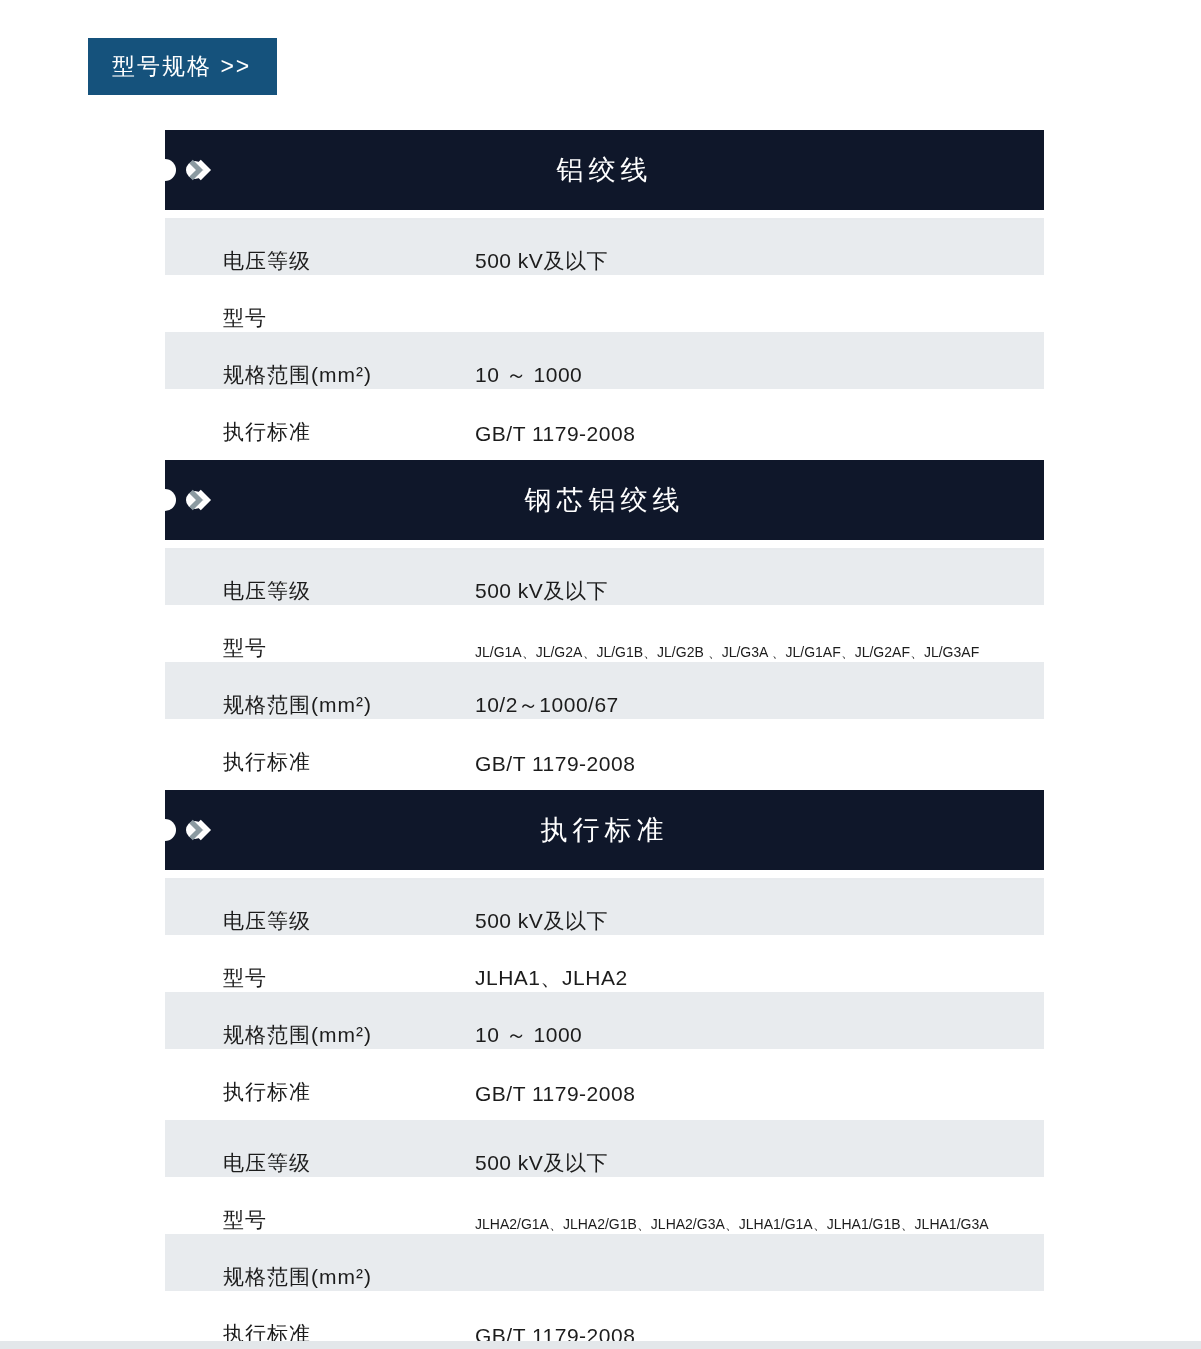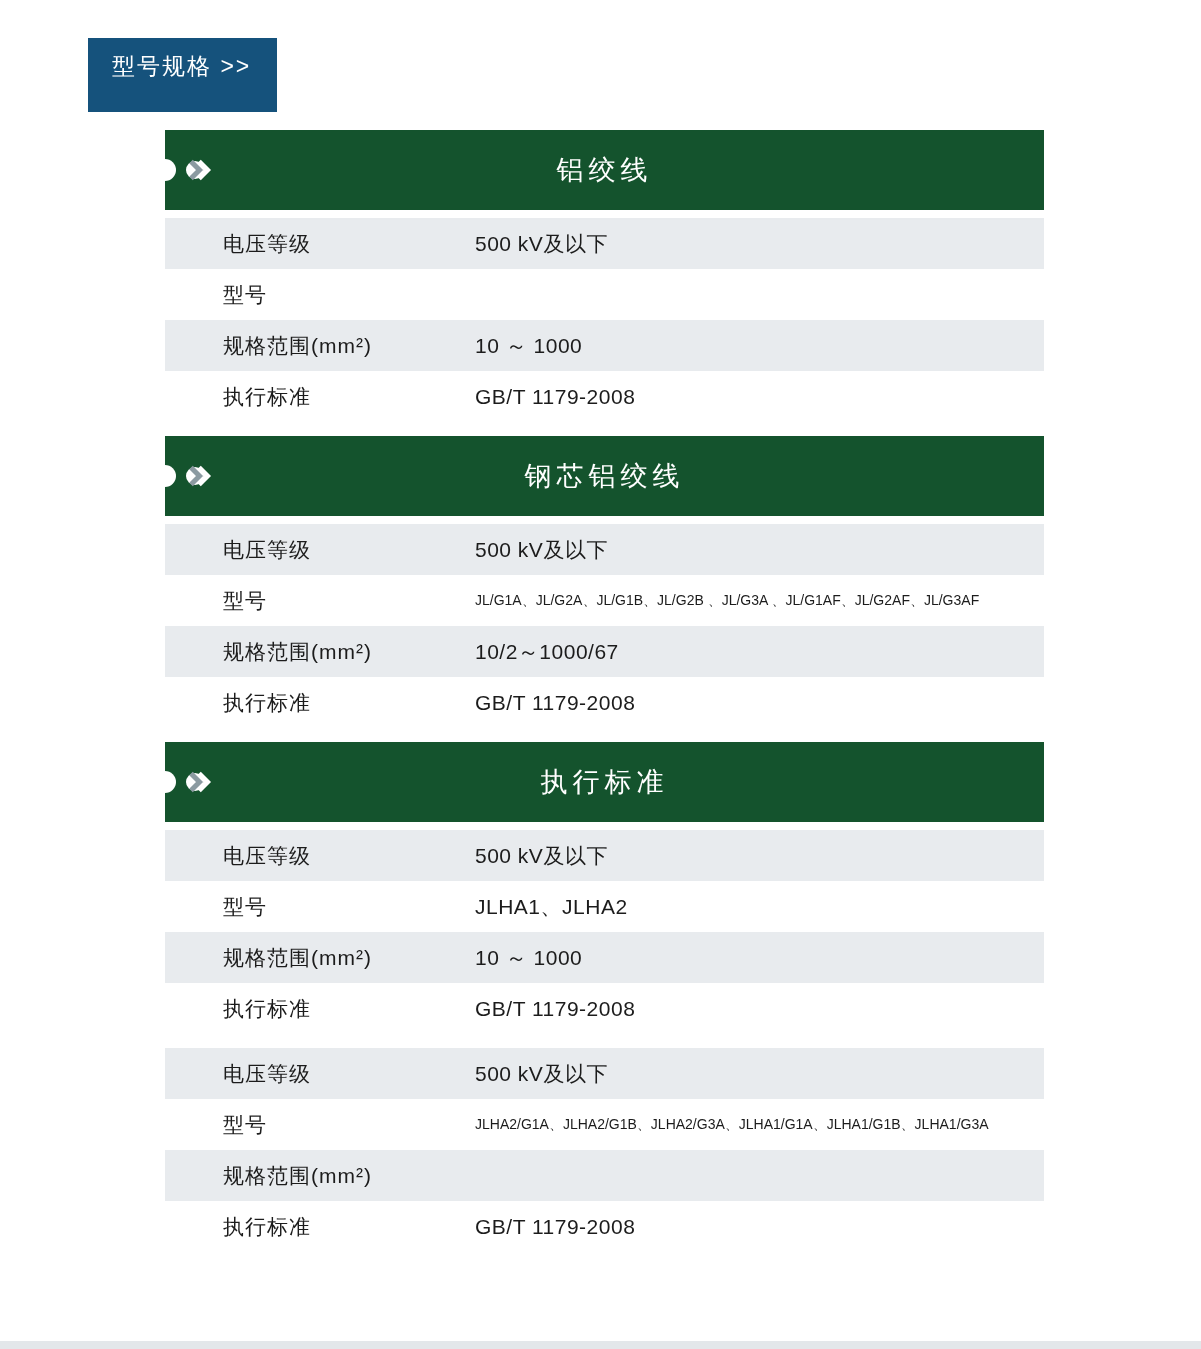--- a/index.html
+++ b/index.html
@@ -15,37 +15,37 @@
 
   
   .badge {
     position: absolute;
     left: 88px;
     top: 38px;
     background: #15527c;
     color: #ffffff;
     font-size: 23px;
     letter-spacing: 2px;
-    padding: 13px 26px 30px 24px;
+    padding: 13px 26px 13px 24px;
   }
 
   
   .spec-table {
     position: absolute;
     left: 165px;
     top: 130px;
     width: 879px;
   }
 
   .section { margin-bottom: 14px; }
 
   .section-header {
     position: relative;
     height: 80px;
-    background: #14532d;
+    background: #0f172a;
   }
   .header-circle {
     position: absolute;
     left: -11px;
     top: 50%;
     transform: translateY(-50%);
     width: 22px;
     height: 22px;
     border-radius: 50%;
     background: #ffffff;
@@ -61,23 +61,23 @@
   .section-title {
     text-align: center;
     line-height: 80px;
     color: #ffffff;
     font-size: 27px;
     letter-spacing: 5px;
   }
 
   .rows { margin-top: 8px; }
   .row {
-    height: 51px;
+    height: 57px;
     display: flex;
-    align-items: center;
+    align-items: flex-end;
   }
   .row:nth-child(odd) { background: #e8ebee; }
   .row:nth-child(even) { background: #ffffff; }
 
   .row-label {
     margin-left: 58px;
     width: 252px;
     flex: 0 0 252px;
     font-size: 21px;
     letter-spacing: 1px;

